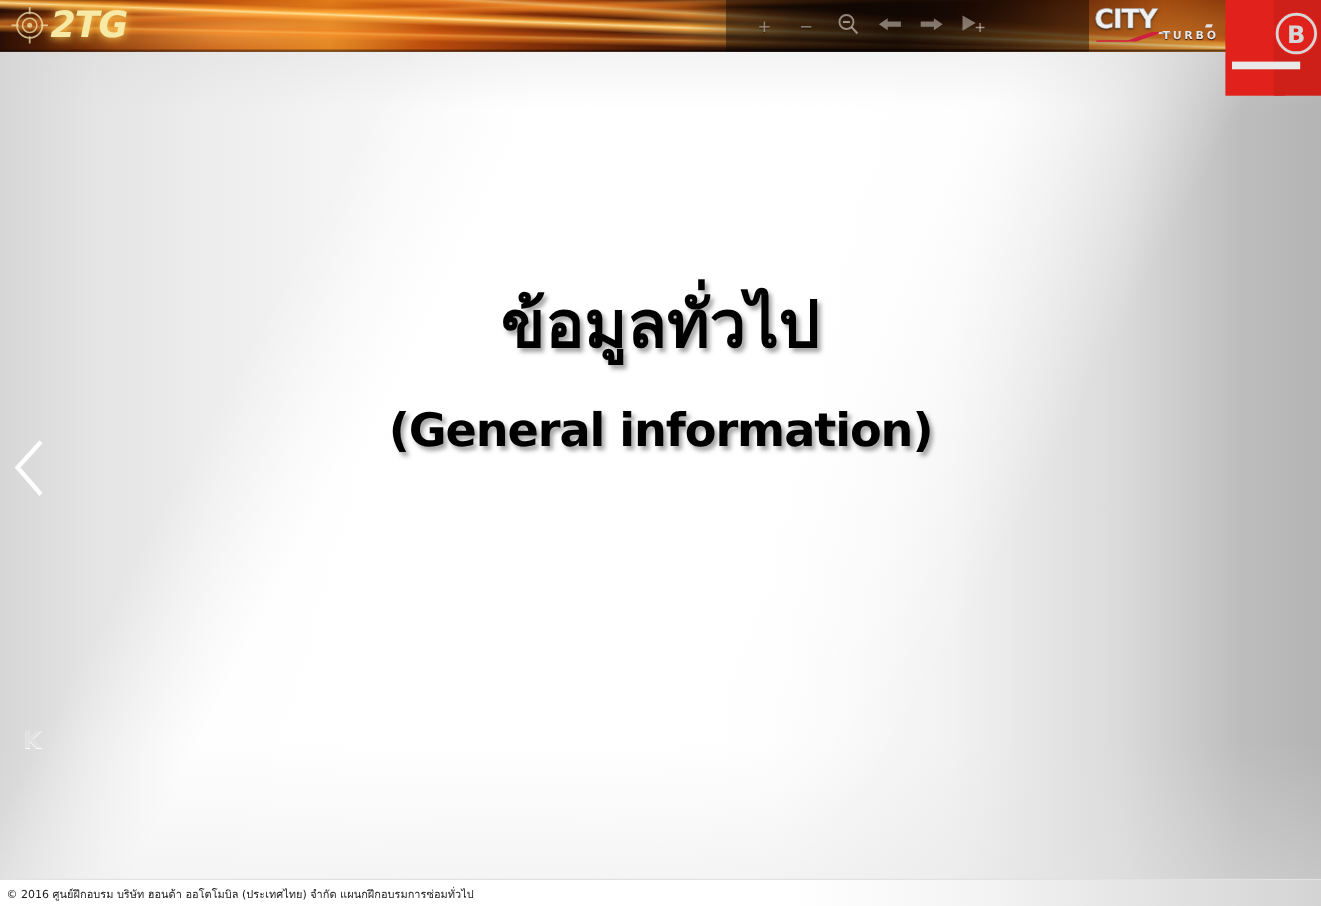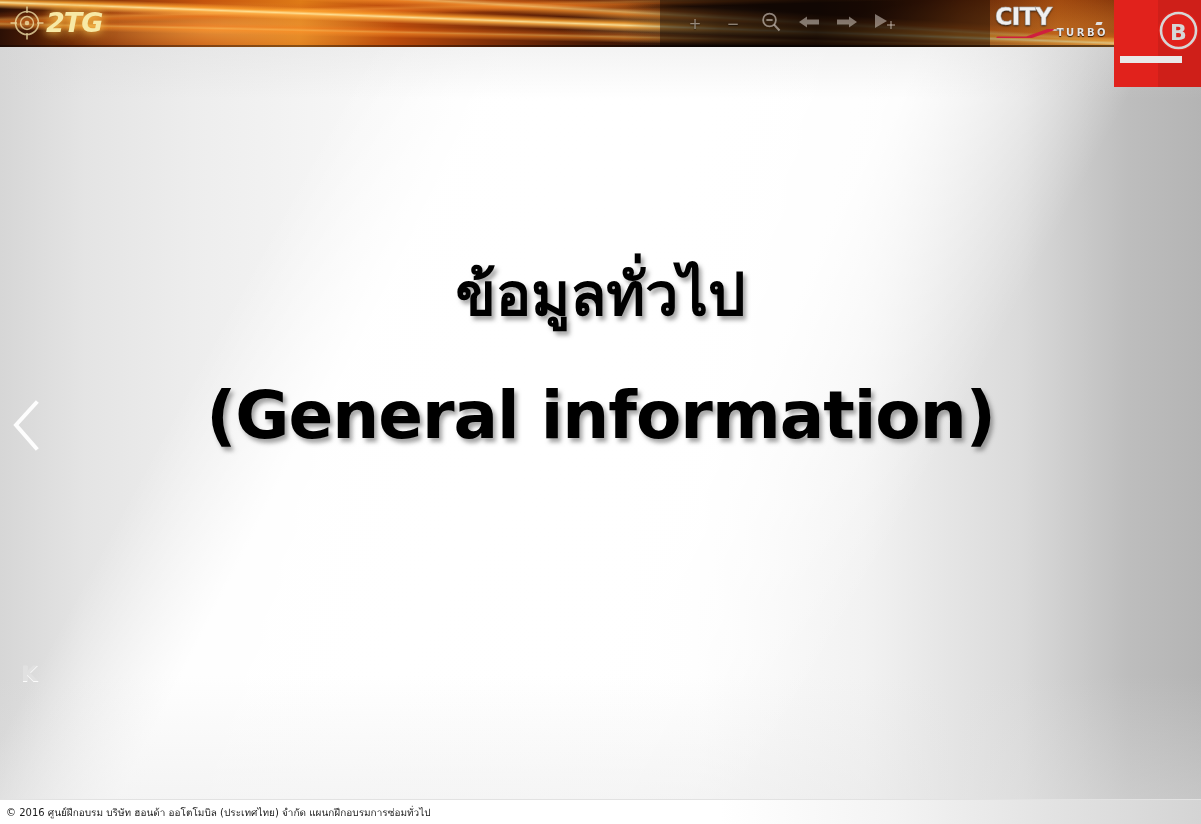--- a/index.html
+++ b/index.html
@@ -113,21 +113,21 @@
   }
   .target-icon {
     width: 34px;
     height: 34px;
     position: relative;
     opacity: 0.82;
   }
   .logo-2tg-text {
     font-family: "DejaVu Sans", "Liberation Sans", sans-serif;
     font-weight: bold;
-    font-size: 27px;
+    font-size: 33px;
     font-style: italic;
     letter-spacing: -1px;
     color: #f7e9a6;
     text-shadow: 0 0 8px rgba(255,210,90,0.95), 0 0 16px rgba(255,170,40,0.7);
     margin-left: 2px;
     line-height: 34px;
   }
 
   
   .toolbar {
@@ -278,24 +278,24 @@
   .title-thai {
     font-family: "DejaVu Sans", "Liberation Sans", sans-serif;
     font-weight: bold;
     font-size: 59px;
     line-height: 1.12;
     color: #000000;
     text-shadow: 3px 4px 4px rgba(90,90,90,0.55);
     letter-spacing: 0px;
   }
   .title-english {
-    margin-top: 52px;
-    font-family: "DejaVu Sans", "Liberation Sans", sans-serif;
-    font-weight: bold;
-    font-size: 66px;
+    margin-top: 40px;
+    font-family: "DejaVu Sans", "Liberation Sans", sans-serif;
+    font-weight: bold;
+    font-size: 42px;
     line-height: 1.1;
     color: #000000;
     text-shadow: 3px 4px 4px rgba(90,90,90,0.55);
     letter-spacing: -1px;
   }
 
   
   .footer-bar {
     position: absolute;
     left: 0;

